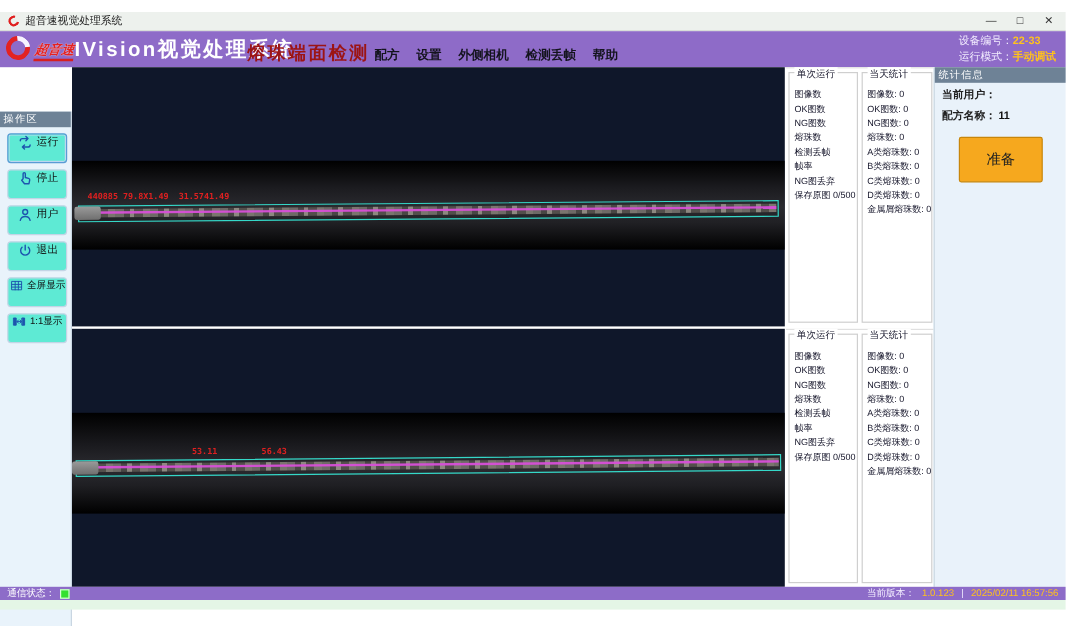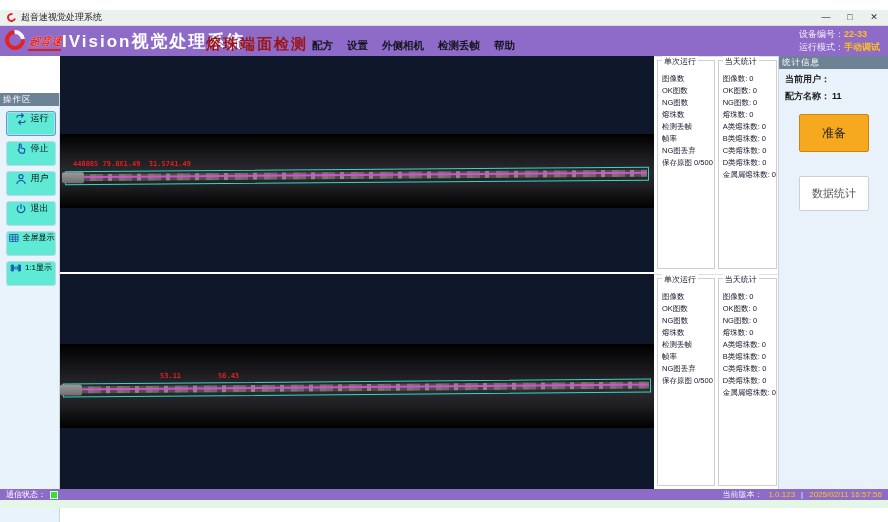--- a/index.html
+++ b/index.html
@@ -230,21 +230,20 @@
 
   <aside class="rightpanel">
     <div class="panel-head">统计信息</div>
     <div class="rp-row">
       <span>当前用户：</span><span class="rpv"></span>
     </div>
     <div class="rp-row">
       <span>配方名称：</span><span class="rpv">11</span>
     </div>
     <button class="prepare-btn">准备</button>
-    <button class="data-btn">数据统计</button>
   </aside>
 
   <div class="statusbar">
     <span class="lbl">通信状态：</span>
     <span class="comm-dot"></span>
     <div class="sb-right">
       <span class="lbl">当前版本：</span>
       <span class="val">1.0.123</span>
       <span class="lbl">|</span>
       <span class="val">2025/02/11  16:57:56</span>

